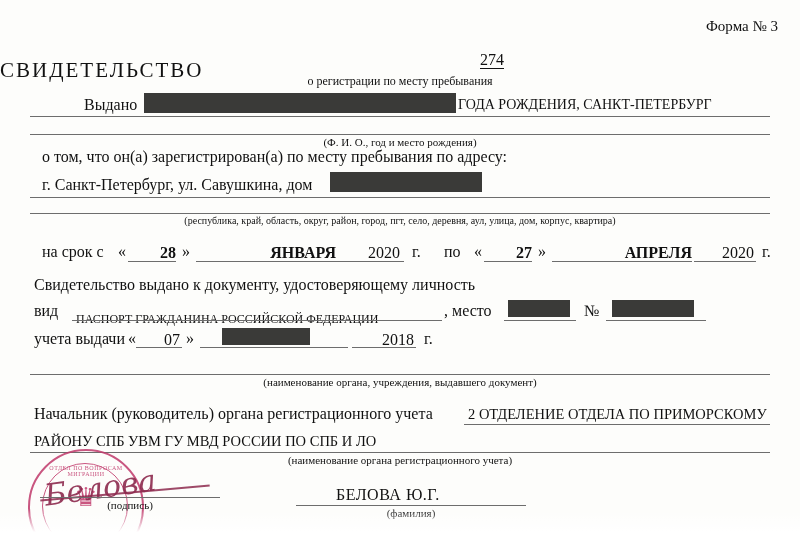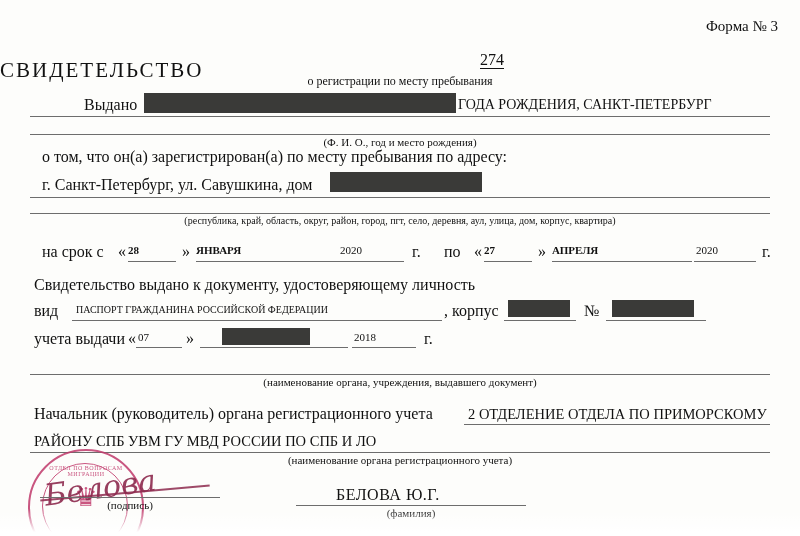--- a/index.html
+++ b/index.html
@@ -62,22 +62,22 @@
     position: absolute;
     font-size: 11px;
     text-align: center;
     color: #111;
   }
 
   .body-text { font-size: 16px; }
 
   .ul-field {
     position: absolute;
-    font-size: 11px;
-    text-align: left;
+    font-size: 16px;
+    text-align: right;
   }
 
   
   .seal {
     position: absolute;
     left: 28px; top: 449px;
     width: 112px; height: 112px;
     border: 2px solid #c0396b;
     border-radius: 50%;
     opacity: 0.85;
@@ -173,23 +173,23 @@
   <div class="txt body-text" style="left:538px; top:243px;">»</div>
   <div class="ul-field" style="left:552px; top:244px; width:140px; font-weight:bold;">АПРЕЛЯ</div>
   <div class="line" style="left:552px; top:261px; width:140px;"></div>
   <div class="ul-field" style="left:696px; top:244px; width:58px;">2020</div>
   <div class="line" style="left:694px; top:261px; width:62px;"></div>
   <div class="txt body-text" style="left:762px; top:243px;">г.</div>
 
   <div class="txt body-text" style="left:34px; top:276px;">Свидетельство выдано к документу, удостоверяющему личность</div>
 
   <div class="txt body-text" style="left:34px; top:302px;">вид</div>
-  <div class="txt" style="left:76px; top:304px; font-size:10px;">ПАСПОРТ ГРАЖДАНИНА РОССИЙСКОЙ ФЕДЕРАЦИИ</div>
+  <div class="txt" style="left:76px; top:312px; font-size:12px;">ПАСПОРТ ГРАЖДАНИНА РОССИЙСКОЙ ФЕДЕРАЦИИ</div>
   <div class="line" style="left:72px; top:320px; width:370px;"></div>
-  <div class="txt body-text" style="left:444px; top:302px;">, корпус</div>
+  <div class="txt body-text" style="left:444px; top:302px;">, место</div>
   <div class="redact" style="left:508px; top:300px; width:62px; height:17px;"></div>
   <div class="line" style="left:504px; top:320px; width:72px;"></div>
   <div class="txt body-text" style="left:584px; top:302px;">№</div>
   <div class="redact" style="left:612px; top:300px; width:82px; height:17px;"></div>
   <div class="line" style="left:606px; top:320px; width:100px;"></div>
 
   <div class="txt body-text" style="left:34px; top:330px;">учета выдачи</div>
   <div class="txt body-text" style="left:128px; top:330px;">«</div>
   <div class="ul-field" style="left:138px; top:331px; width:42px;">07</div>
   <div class="line" style="left:136px; top:347px; width:46px;"></div>

